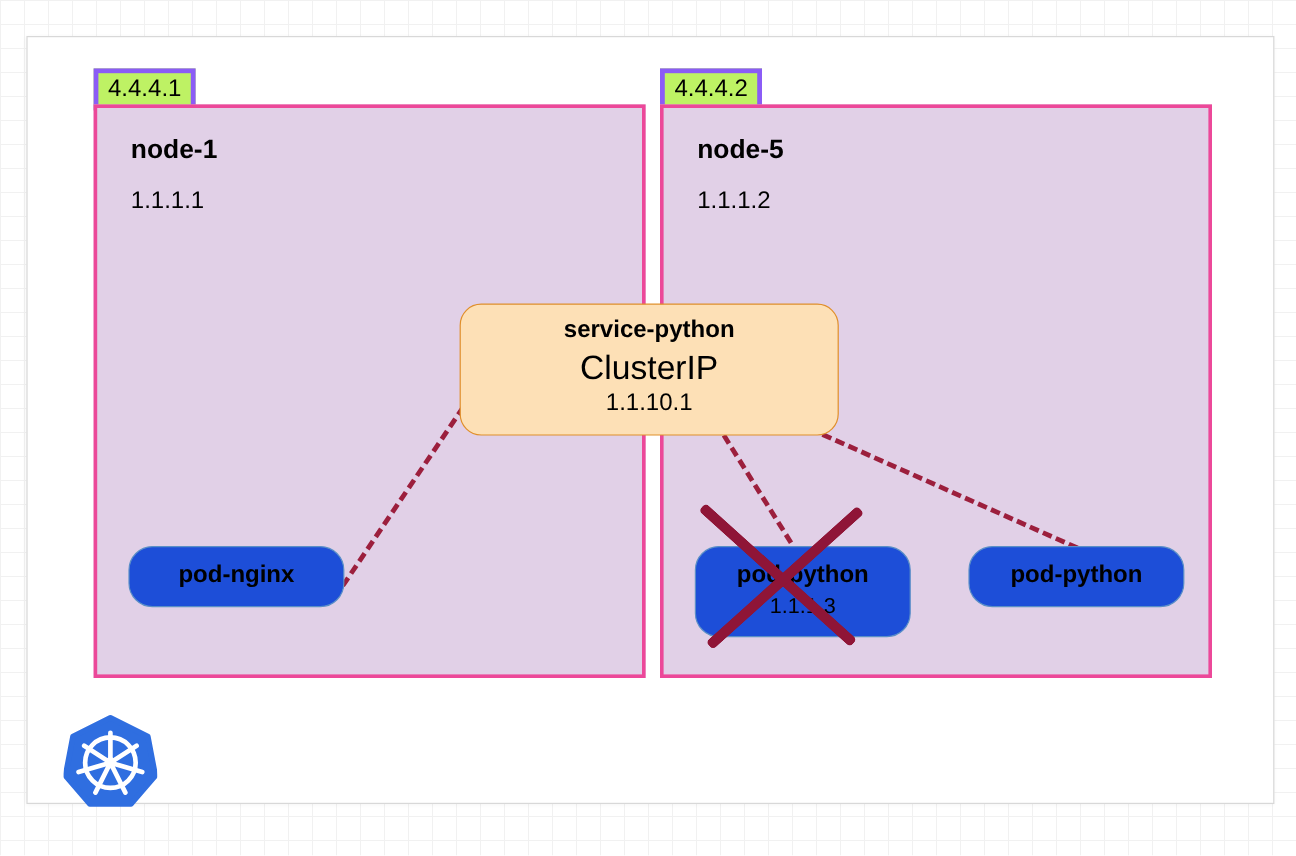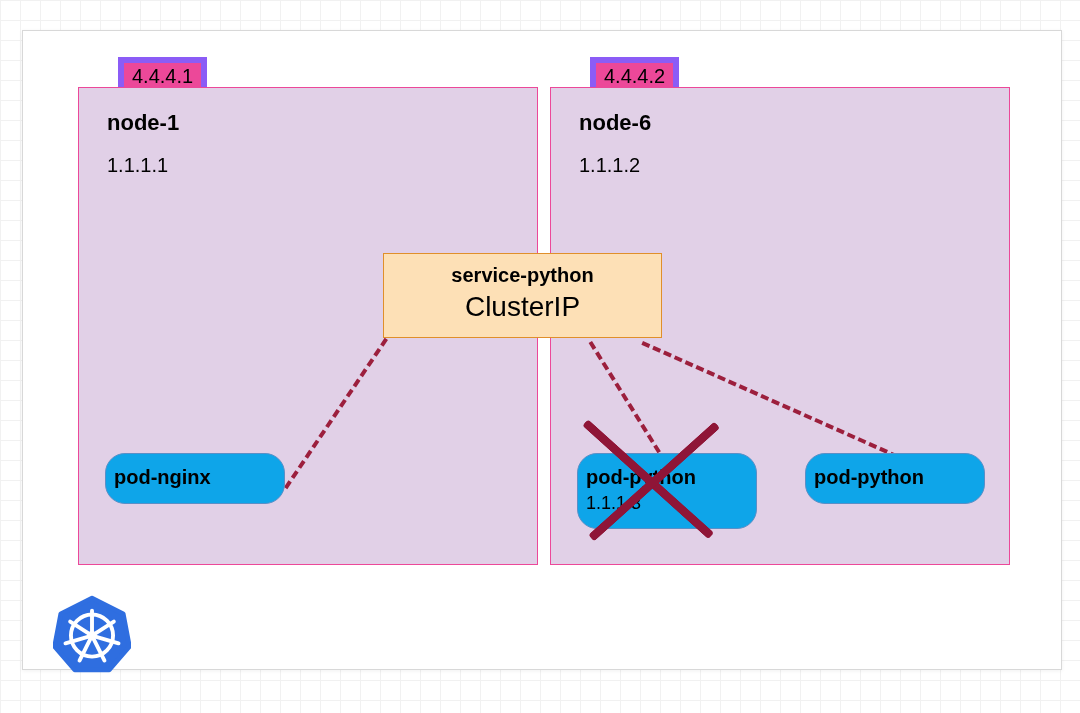--- a/index.html
+++ b/index.html
@@ -37,28 +37,27 @@
     box-shadow: 0 1px 4px rgba(0,0,0,0.06);
     box-sizing: border-box;
     z-index: 1;
   }
 
   .abs { position: absolute; box-sizing: border-box; }
 
   
   .node-box {
     background: #e1d0e7;
-    border: 1px solid #ec4899;
+    border: 3px solid #ec4899;
   }
   .node-tag {
-    background: #ec4899;
-    border: 6px solid #8b5cf6;
+    background: #bef264;
+    border: 4px solid #8b5cf6;
     font-size: 20px;
     padding: 2px 8px;
-    margin-left: 40px;
   }
 
   .node-title {
     font-weight: bold;
     font-size: 22px;
   }
   .node-ip {
     font-size: 20px;
     margin-top: 18px;
   }
@@ -70,23 +69,24 @@
     text-align: center;
     padding: 10px 20px 14px 20px;
     z-index: 5;
   }
   .service-title { font-weight: bold; font-size: 20px; }
   .service-sub   { font-size: 28px; margin-top: 4px; }
   .service-ip    { font-size: 20px; margin-top: 2px; }
 
   
   .pod-box {
-    background: #0ea5e9;
+    background: #1d4ed8;
     border: 1.5px solid #5a8fc7;
     border-radius: 20px;
+    text-align: center;
     padding: 12px 8px 14px 8px;
     z-index: 4;
   }
   .pod-name { font-weight: bold; font-size: 20px; }
   .pod-ip   { font-size: 18px; margin-top: 4px; }
 
   
   .dash {
     position: absolute;
     height: 0;
@@ -136,43 +136,44 @@
       <div class="pod-name">pod-nginx</div>
     </div>
   </div>
 
   <div class="abs node-tag" style="left:527px; top:26px;">
     <span>4.4.4.2</span>
   </div>
 
   <div class="abs node-box" style="left:527px; top:56px; width:460px; height:478px;">
     <div class="abs" style="left:28px; top:22px;">
-      <div class="node-title">node-6</div>
+      <div class="node-title">node-5</div>
       <div class="node-ip">1.1.1.2</div>
     </div>
 
     <div class="abs pod-box" style="left:26px; top:365px; width:180px;">
       <div class="pod-name">pod-python</div>
       <div class="pod-ip">1.1.1.3</div>
     </div>
 
     <div class="abs pod-box" style="left:254px; top:365px; width:180px;">
       <div class="pod-name">pod-python</div>
     </div>
   </div>
 
   <div class="dash" style="left:261px; top:456px; width:180px; transform: rotate(-56deg);"></div>
 
   <div class="dash" style="left:569px; top:310px; width:130px; transform: rotate(58deg);"></div>
 
   <div class="dash" style="left:620px; top:310px; width:280px; transform: rotate(24deg);"></div>
 
-  <div class="abs service-box" style="left:360px; top:222px; width:279px;">
+  <div class="abs service-box" style="left:360px; top:222px; width:316px;border-radius:18px;">
     <div class="service-title">service-python</div>
     <div class="service-sub">ClusterIP</div>
+    <div class="service-ip">1.1.10.1</div>
   </div>
 
   <div class="cross-line" style="left:565px; top:388px; width:170px; transform: rotate(42deg);"></div>
   <div class="cross-line" style="left:565px; top:504px; width:170px; transform: rotate(-42deg);"></div>
 
   <div class="k8s">
     <svg viewBox="0 0 100 100" width="78" height="78">
       <polygon points="50,4 90,24 98,66 72,96 28,96 2,66 10,24" fill="#2f6ee0" stroke="#2f6ee0" stroke-linejoin="round" stroke-width="6"></polygon>
       <circle cx="50" cy="52" r="6" fill="#ffffff"></circle>
       <g stroke="#ffffff" stroke-width="5" stroke-linecap="round" fill="none">

